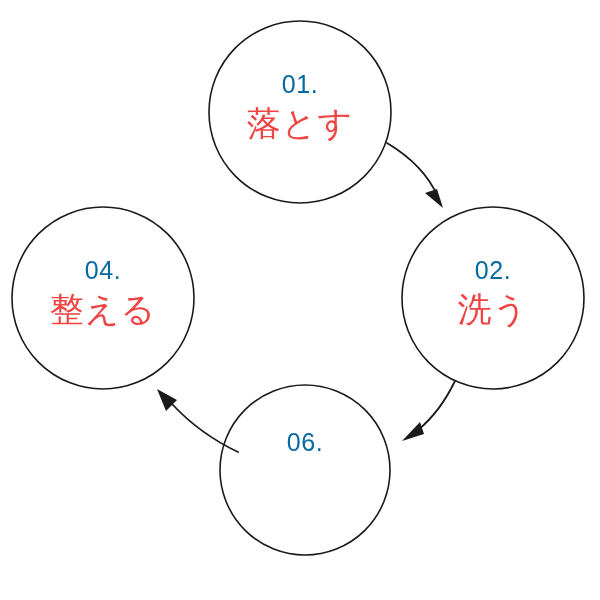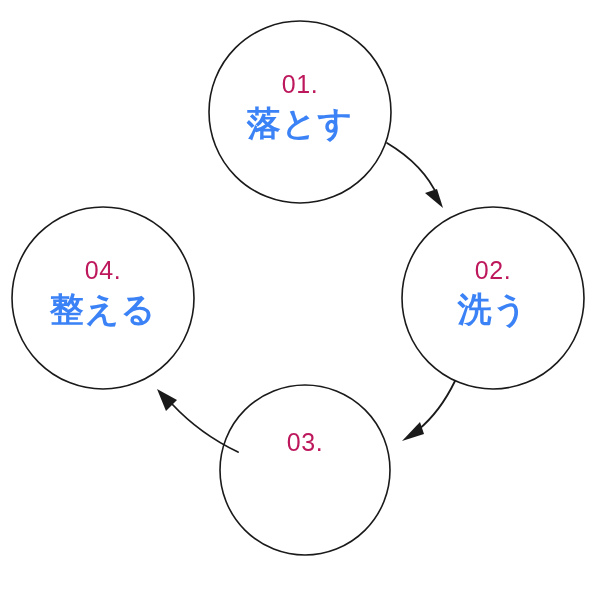--- a/index.html
+++ b/index.html
@@ -42,29 +42,29 @@
     position: absolute;
     text-align: center;
     color: #111111;
     line-height: 1.0;
     pointer-events: none;
     user-select: none;
   }
   .node-num {
     font-size: 25px;
     letter-spacing: 0.5px;
-    color: #be185d;
+    color: #0369a1;
     font-weight: 400;
     margin-bottom: 9px;
   }
   .node-text {
     font-size: 34px;
     letter-spacing: 1px;
-    color: #3b82f6;
-    font-weight: 700;
+    color: #ef4444;
+    font-weight: 400;
   }
 </style>
 </head>
 <body>
 
 <div id="canvas">
 
   <svg id="diagram-svg" viewBox="0 0 600 600">
 
     <circle class="node-circle" cx="300" cy="112" r="91"></circle>
@@ -93,21 +93,21 @@
     <div class="node-num">01.</div>
     <div class="node-text">落とす</div>
   </div>
 
   <div class="node-label" style="left:383px; top:258px; width:220px;">
     <div class="node-num">02.</div>
     <div class="node-text">洗う</div>
   </div>
 
   <div class="node-label" style="left:195px; top:430px; width:220px;">
-    <div class="node-num">03.</div>
+    <div class="node-num">06.</div>
   </div>
 
   <div class="node-label" style="left:-7px; top:258px; width:220px;">
     <div class="node-num">04.</div>
     <div class="node-text">整える</div>
   </div>
 
 </div>
 
 </body></html>

